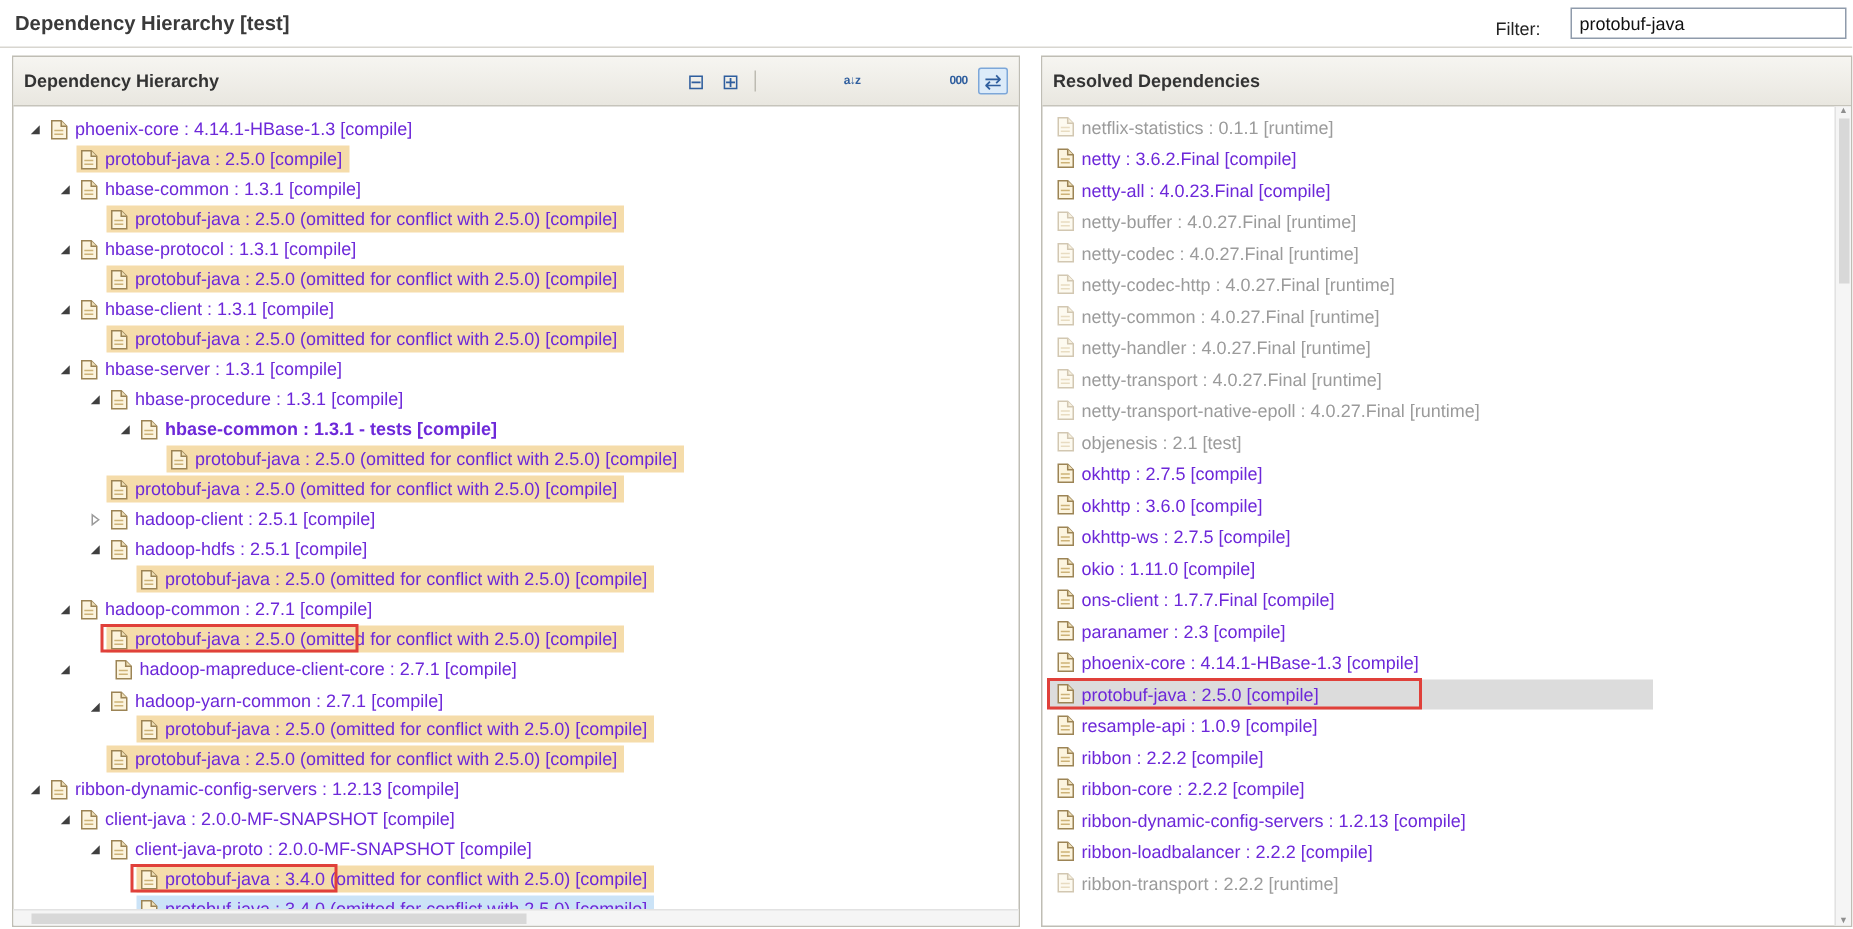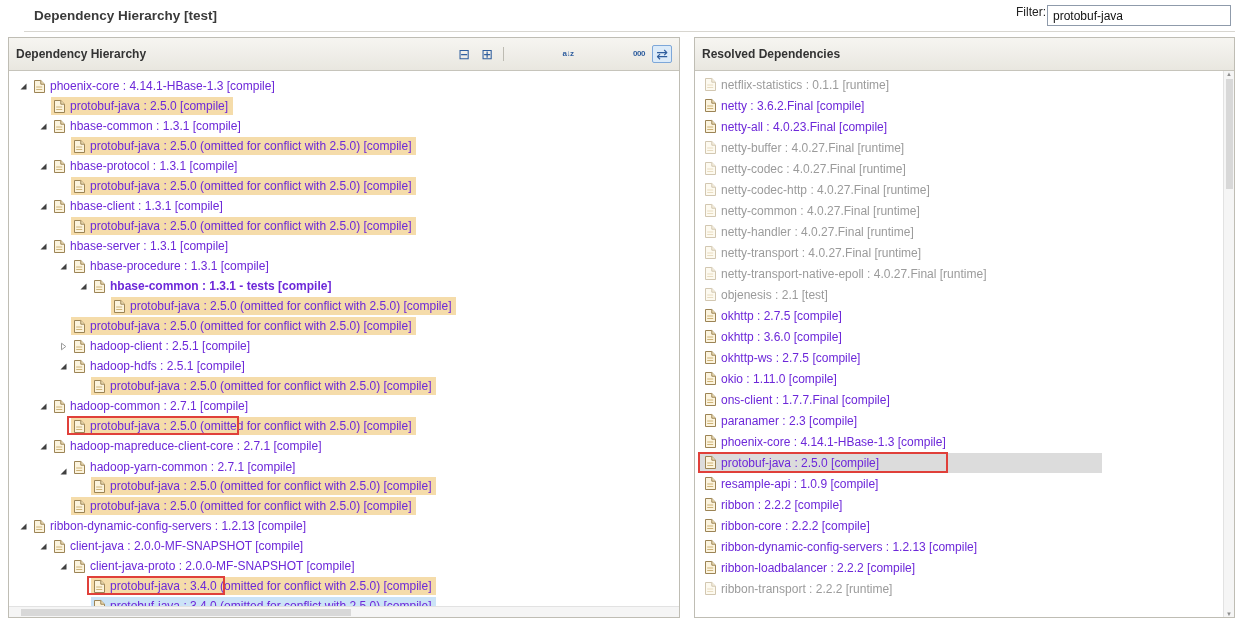--- a/index.html
+++ b/index.html
@@ -1,23 +1,23 @@
 <!DOCTYPE html>
 <html style="--match: #f5dcaa; --sel: #cbe3f7; --rsel: #dcdcdc; --red: #e0403a; --muted: #9b9b9b;"><head>
 <meta charset="utf-8">
 <style>
   * { margin:0; padding:0; box-sizing:border-box; }
   html,body { width:1235px; height:619px; overflow:hidden; background:#fff;
               font-family:"Liberation Sans", sans-serif; font-size:12px; color:#1f1f1f; }
 
   
   .topbar { height:32px; display:flex; align-items:center; justify-content:space-between;
-            padding:0 4px 0 10px; border-bottom:1px solid #d8d6d0; background:#fff;margin-left:24px; }
+            padding:0 4px 0 10px; border-bottom:1px solid #d8d6d0; background:#fff; }
   .app-title { font-weight:bold; font-size:13.5px; color:#3a3a3a; }
-  .filter-area { display:flex; align-items:flex-start; gap:1px; }
+  .filter-area { display:flex; align-items:flex-end; gap:20px; }
   .filter-area label { color:#222; }
   .filter-input { width:184px; height:21px; border:1px solid #8f9bab; padding:2px 5px;
                   font-family:"Liberation Sans", sans-serif; font-size:12px; color:#111; }
 
   
   .panels { display:flex; gap:14px; padding:5px 0 0 8px; height:586px; }
   .panel { display:flex; flex-direction:column; border:1px solid #bfbdb4; background:#fff; min-width:0; }
   .panel.left { width:672px; }
   .panel.right { flex:1; }
   .panel-header { height:24px; flex:none; background:linear-gradient(#f6f5f1,#e9e7e0);
@@ -375,21 +375,21 @@
                 <path d="M1.5 1.5 h6.3 l3.7 3.7 v8.3 h-10 z" fill="#fcf4de" stroke="#9c8455"></path>
                 <path d="M7.8 1.5 v3.7 h3.7" fill="#efe0b8" stroke="#9c8455"></path>
                 <rect x="3.2" y="7.5" width="6" height="1" fill="#cdb277"></rect>
                 <rect x="3.2" y="10" width="6" height="1" fill="#cdb277"></rect>
               </svg>
             </span>
             <span class="lbl">protobuf-java : 2.5.0 (omitted for conflict with 2.5.0) [compile]</span>
           </span>
           <span class="red-box" style="left: 58px; width: 172px;"></span>
         </div>
-        <div class="trow" style="padding-left: 26px;">
+        <div class="trow" style="padding-left: 26px; gap: 23px;">
           <span class="arrow">
             <svg width="9" height="9" viewBox="0 0 9 9">
               <path d="M7.5 1.5 L7.5 7.5 L1.5 7.5 Z" fill="#404040"></path>
             </svg>
           </span>
           <span class="hl">
             <span class="dep-icon">
               <svg width="13" height="15" viewBox="0 0 13 15">
                 <path d="M1.5 1.5 h6.3 l3.7 3.7 v8.3 h-10 z" fill="#fcf4de" stroke="#9c8455"></path>
                 <path d="M7.8 1.5 v3.7 h3.7" fill="#efe0b8" stroke="#9c8455"></path>

